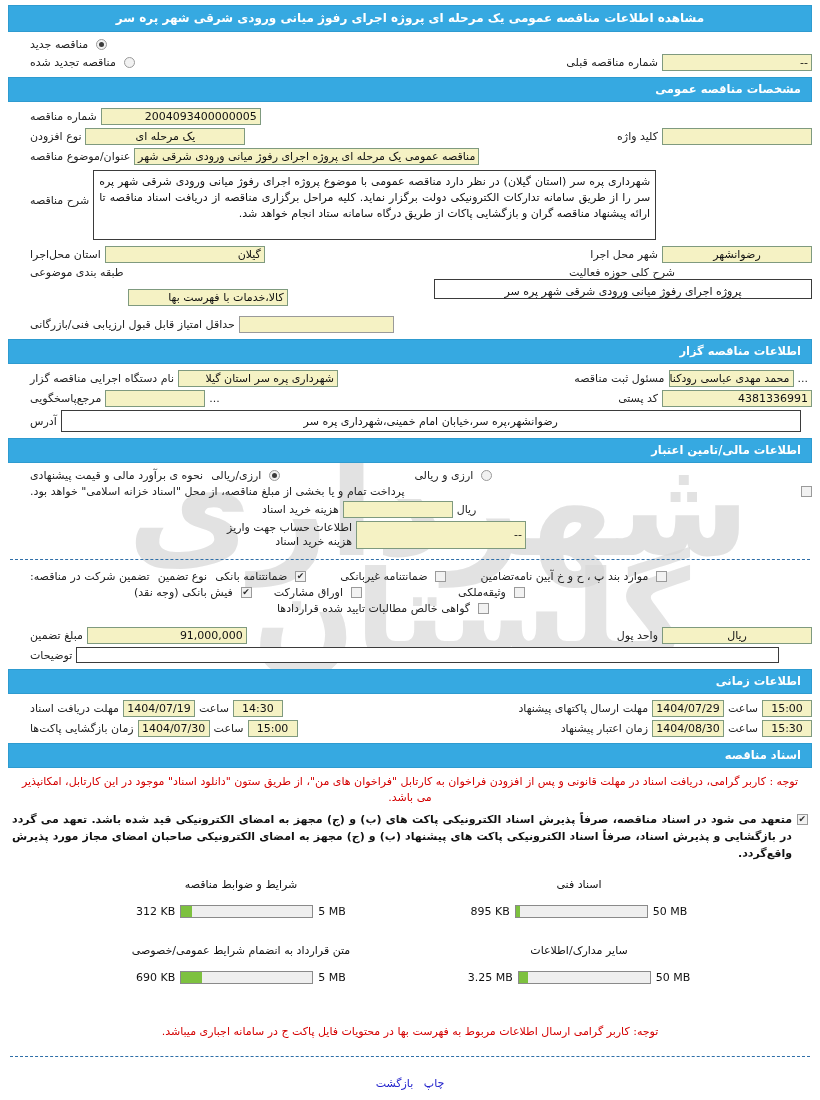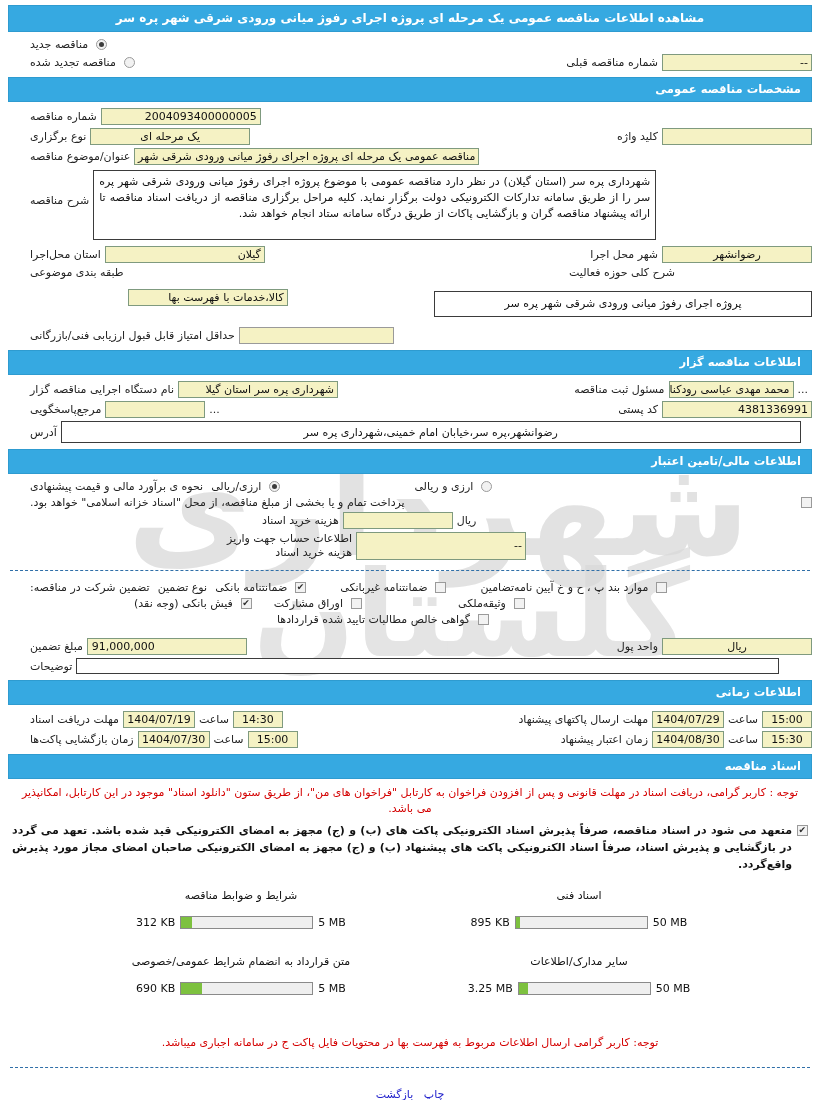--- a/index.html
+++ b/index.html
@@ -258,21 +258,21 @@
     <div class="fld" style="width:160px;">2004093400000005</div>
     <span class="lbl">شماره مناقصه</span>
     <div style="width:18px;"></div>
   </div>
 
   <div class="row">
     <div class="fld empty" style="width:150px;"></div>
     <span class="lbl">کلید واژه</span>
     <div class="flex-spacer"></div>
     <div class="fld" style="width:160px;text-align:center;">یک مرحله ای</div>
-    <span class="lbl">نوع برگزاری</span>
+    <span class="lbl">نوع افزودن</span>
     <div style="width:18px;"></div>
   </div>
 
   <div class="row">
     <div class="flex-spacer"></div>
     <div class="fld" style="width:345px;text-align:center;">مناقصه عمومی یک مرحله ای پروژه اجرای رفوژ میانی ورودی شرقی شهر پره سر</div>
     <span class="lbl">عنوان/موضوع مناقصه</span>
     <div style="width:18px;"></div>
   </div>
 
@@ -288,21 +288,21 @@
     <span class="lbl">شهر محل اجرا</span>
     <div class="flex-spacer"></div>
     <div class="fld" style="width:160px;">گیلان</div>
     <span class="lbl">استان محل‌اجرا</span>
     <div style="width:18px;"></div>
   </div>
 
   <div class="row" style="align-items:flex-start;">
     <div style="width:380px;">
       <div style="text-align:center;font-size:11px;color:#222;">شرح کلی حوزه فعالیت</div>
-      <div class="box-white" style="width:378px;height:26px;line-height:18px;text-align:center;margin-top:12px;">پروژه اجرای رفوژ میانی ورودی شرقی شهر پره سر</div>
+      <div class="box-white" style="width:378px;height:20px;line-height:18px;text-align:center;">پروژه اجرای رفوژ میانی ورودی شرقی شهر پره سر</div>
     </div>
     <div class="flex-spacer"></div>
     <div class="fld" style="width:160px;margin-top:23px;">کالا،خدمات با فهرست بها</div>
     <span class="lbl">طبقه بندی موضوعی</span>
     <div style="width:18px;"></div>
   </div>
 
   <div class="row" style="margin-top:10px;">
     <div class="flex-spacer"></div>
     <div class="fld empty" style="width:155px;border-color:#9a9a9a;"></div>
@@ -428,21 +428,21 @@
         <span class="lbl">گواهی خالص مطالبات تایید شده قراردادها</span>
       </span>
       <div style="width:265px;"></div>
     </div>
   </div>
 
   <div class="row" style="margin-top:12px;">
     <div class="fld" style="width:150px;text-align:center;">ریال</div>
     <span class="lbl">واحد پول</span>
     <div class="flex-spacer"></div>
-    <div class="fld" style="width:160px;text-align:left;padding-left:4px;">91,000,000</div>
+    <div class="fld" style="width:160px;text-align:right;padding-left:4px;">91,000,000</div>
     <span class="lbl">مبلغ تضمین</span>
     <div style="width:18px;"></div>
   </div>
 
   <div class="row">
     <div class="flex-spacer"></div>
     <div class="box-white" style="width:703px;height:16px;"></div>
     <span class="lbl">توضیحات</span>
     <div style="width:18px;"></div>
   </div>

